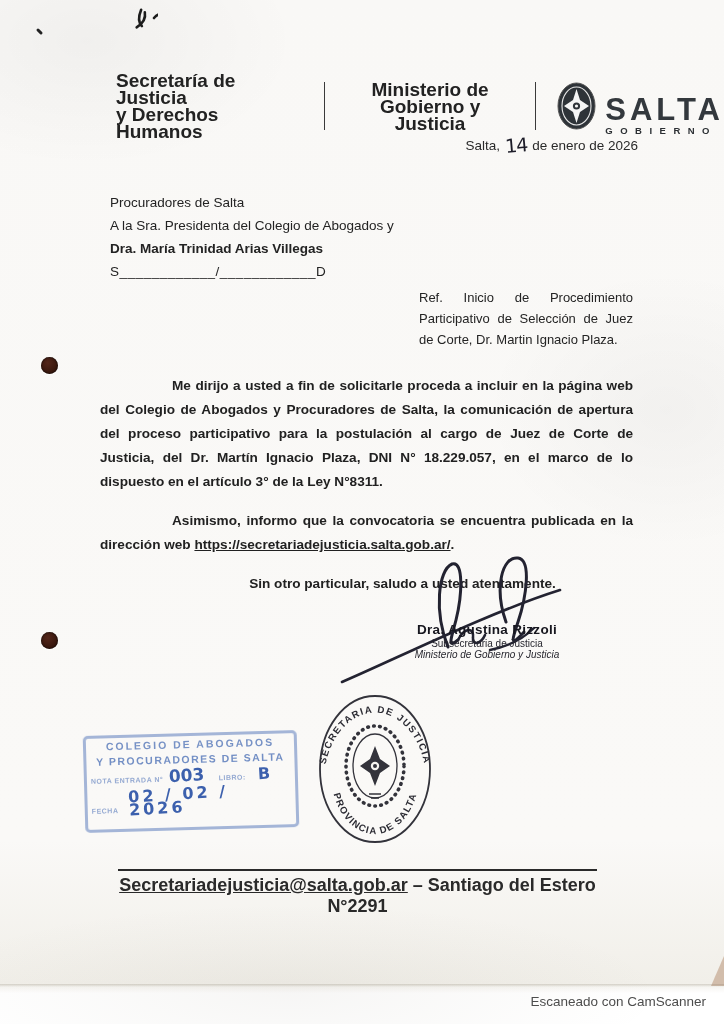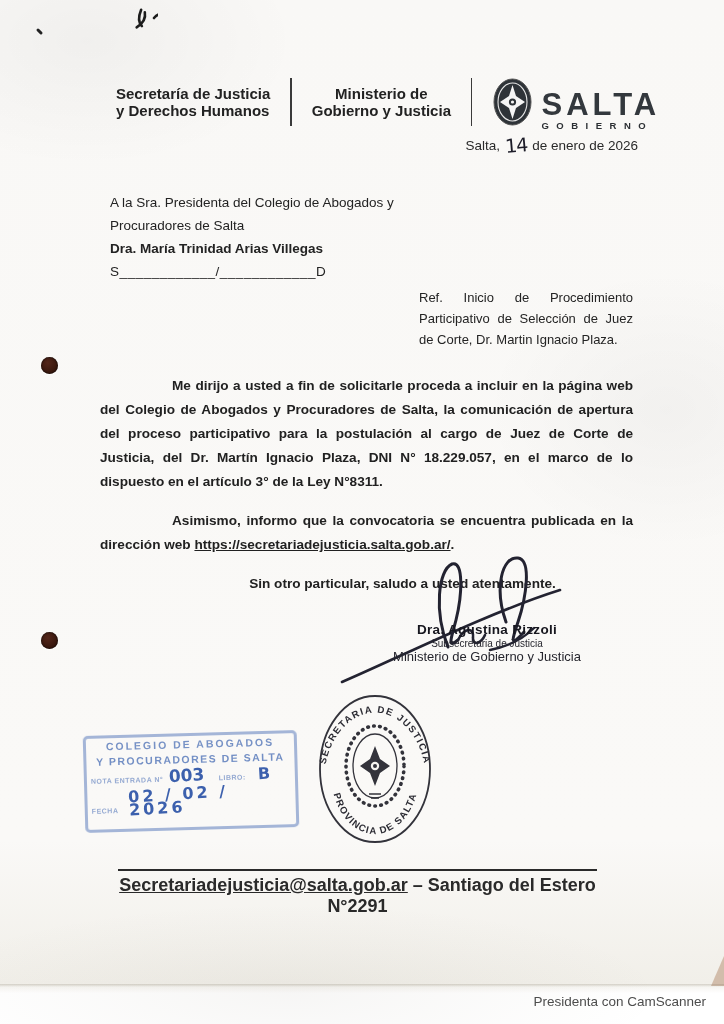--- a/index.html
+++ b/index.html
@@ -27,21 +27,21 @@
   
   .hole { position:absolute; width:17px; height:17px; border-radius:50%;
     background:radial-gradient(circle at 40% 35%, #53261a 0%, #3a180e 60%, #2c1009 100%);
     box-shadow:0 1px 2px rgba(255,255,255,0.9), inset 0 0 2px #000; }
   .hole.h1 { left:41px; top:357px; }
   .hole.h2 { left:41px; top:632px; }
   
   .pen-marks { position:absolute; left:18px; top:2px; }
   
   .header { position:absolute; left:116px; top:72px; display:flex; align-items:center; gap:20px; }
-  .org-block { font-weight:bold; font-size:15px; line-height:17px; color:#222; text-align:center; }
+  .org-block { font-weight:bold; font-size:19px; line-height:17px; color:#222; text-align:center; }
   .org-block.left { text-align:left; }
   .vdivider { width:1.5px; height:48px; background:#3a3a3a; }
   .logo { display:flex; align-items:center; gap:8px; }
   .logo-text { display:flex; flex-direction:column; align-items:flex-start;margin-top:19px; }
   .logo-name { font-size:31px; font-weight:bold; letter-spacing:4px; color:#33383d; line-height:28px; }
   .logo-sub { font-size:9.5px; font-weight:bold; letter-spacing:7.5px; color:#2b2f33; margin-top:1px; }
   
   .dateline { position:absolute; right:86px; top:137px; font-size:13.5px; color:#2a2a2a;
     display:flex; align-items:flex-end; gap:5px; }
   .hand-day { font-family:"DejaVu Sans", sans-serif; font-size:19px; line-height:16px;
@@ -58,21 +58,21 @@
     line-height:24px; text-align:justify; color:#212121; }
   .body-text p { text-indent:72px;font-weight:bold; }
   .body-text p + p { margin-top:15px; }
   .nojustify { text-align:center; }
   .ulink { text-decoration:underline; }
   
   .sig-svg { position:absolute; left:330px; top:552px; }
   .sig-block { position:absolute; left:372px; top:622px; width:230px; text-align:center; color:#17171f; }
   .sig-name { font-size:13.5px; font-weight:bold; letter-spacing:0.3px; }
   .sig-title1 { font-size:10px; margin-top:1px; color:#26262e; }
-  .sig-title2 { font-size:13px; color:#26262e; }
+  .sig-title2 { font-size:10px; color:#26262e;font-style:italic; }
   
   .stamp { position:absolute; left:84px; top:733px; width:214px; height:97px;
     transform:rotate(-1.6deg); color:#6487c5; }
   .stamp-border { position:absolute; inset:0; border:3px solid rgba(92,126,190,0.55); border-radius:5px;
     filter:blur(0.4px); }
   .stamp-inner { position:absolute; inset:5px 7px; }
   .stamp-l1 { font-size:10.5px; font-weight:bold; letter-spacing:2px; text-align:center;
     color:rgba(86,120,185,0.8); }
   .stamp-l2 { font-size:10.5px; font-weight:bold; letter-spacing:1.5px; text-align:center; margin-top:3px;
     color:rgba(86,120,185,0.82); }
@@ -132,22 +132,22 @@
     </div>
   </div>
 
   <div class="dateline">
     <span>Salta,</span>
     <span class="hand-day">14</span>
     <span>de enero de 2026</span>
   </div>
 
   <div class="addressee">
+    <div>Procuradores de Salta</div>
     <div>A la Sra. Presidenta del Colegio de Abogados y</div>
-    <div>Procuradores de Salta</div>
     <div class="addr-bold">Dra. María Trinidad Arias Villegas</div>
     <div class="sd-line">S____________/____________D</div>
   </div>
 
   <div class="refblock">Ref. Inicio de Procedimiento Participativo de Selección de Juez de Corte, Dr. Martin Ignacio Plaza.</div>
 
   <div class="body-text">
     <p>Me dirijo a usted a fin de solicitarle proceda a incluir en la página web del Colegio de Abogados y Procuradores de Salta, la comunicación de apertura del proceso participativo para la postulación al cargo de Juez de Corte de Justicia, del Dr. Martín Ignacio Plaza, DNI N° 18.229.057, en el marco de lo dispuesto en el artículo 3° de la Ley N°8311.</p>
     <p><span>Asimismo, informo que la convocatoria se encuentra publicada en la dirección web </span><span class="ulink">https://secretariadejusticia.salta.gob.ar/</span><span>.</span></p>
     <p class="nojustify">Sin otro particular, saludo a usted atentamente.</p>
@@ -204,14 +204,14 @@
     <circle cx="61" cy="76" r="4.2" fill="#f5f4f0"></circle>
     <circle cx="61" cy="76" r="2" fill="#33333b"></circle>
     <path d="M55 104 h12 M57 108 h8" stroke="#33333b" stroke-width="1.6"></path>
   </svg>
 
   <div class="footer-rule"></div>
   <div class="footer-text">
     <span class="ulink">Secretariadejusticia@salta.gob.ar</span><span> – </span><span>Santiago del Estero N°2291</span>
   </div>
 
-  <div class="scanner-label">Presidenta con CamScanner</div>
+  <div class="scanner-label">Escaneado con CamScanner</div>
 </div>
 
 </body></html>

